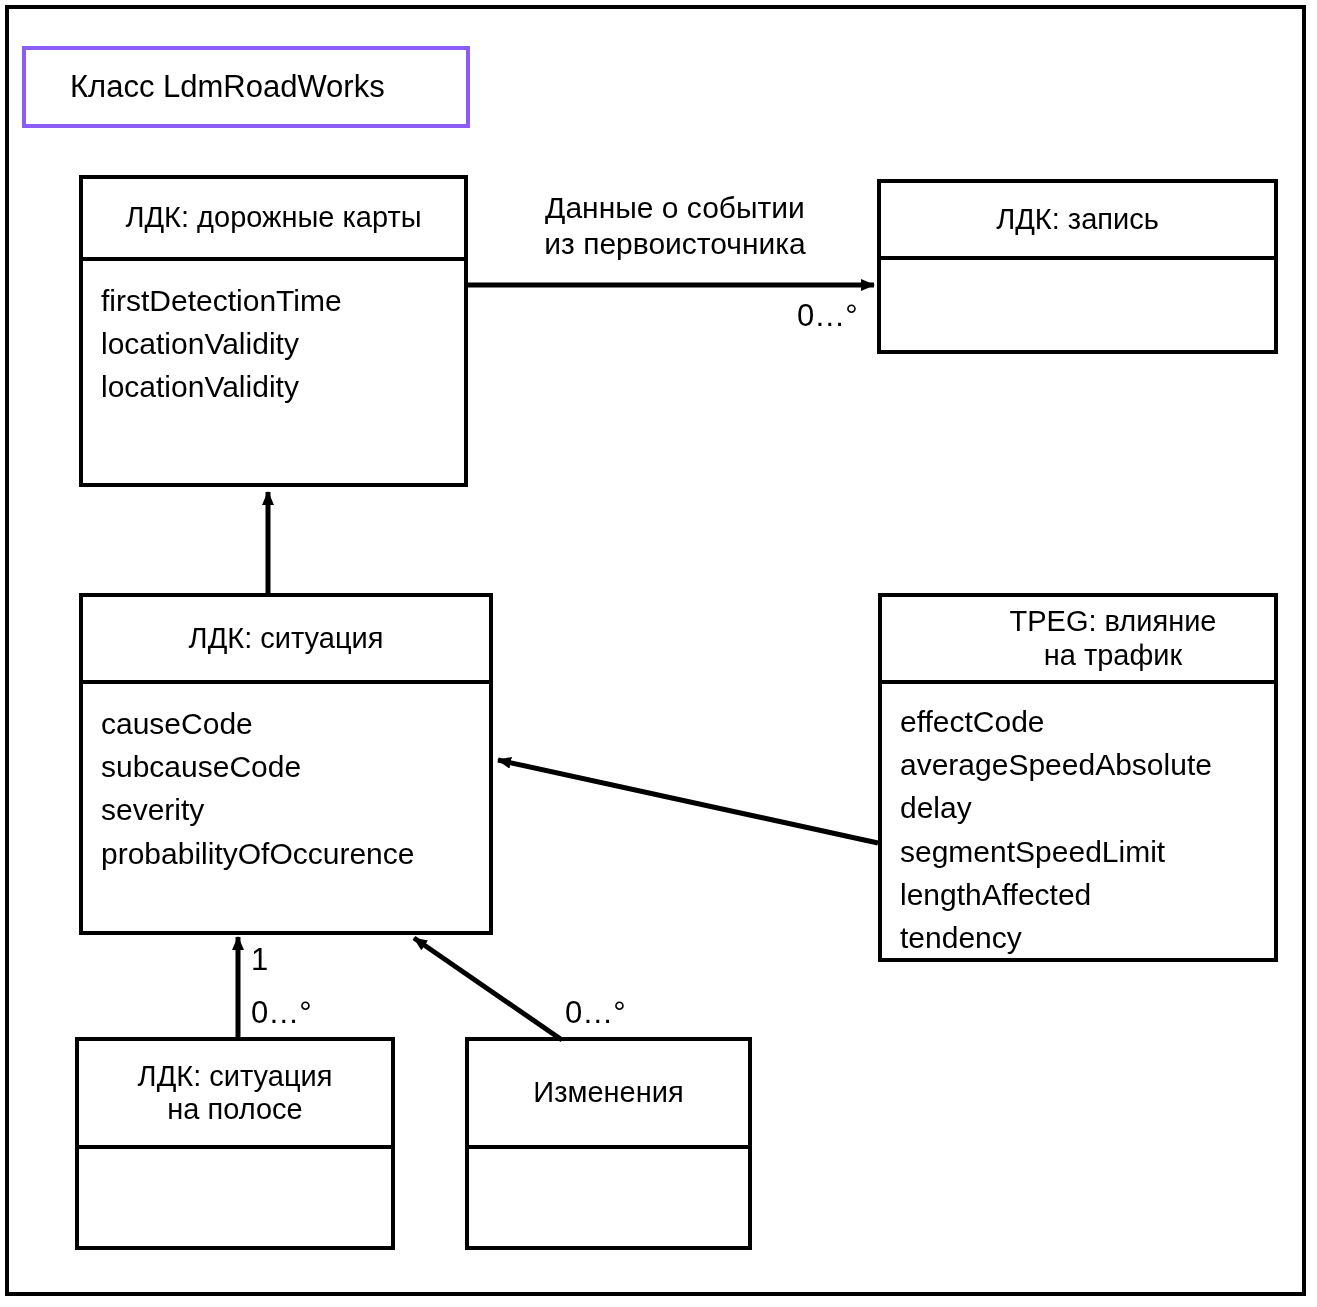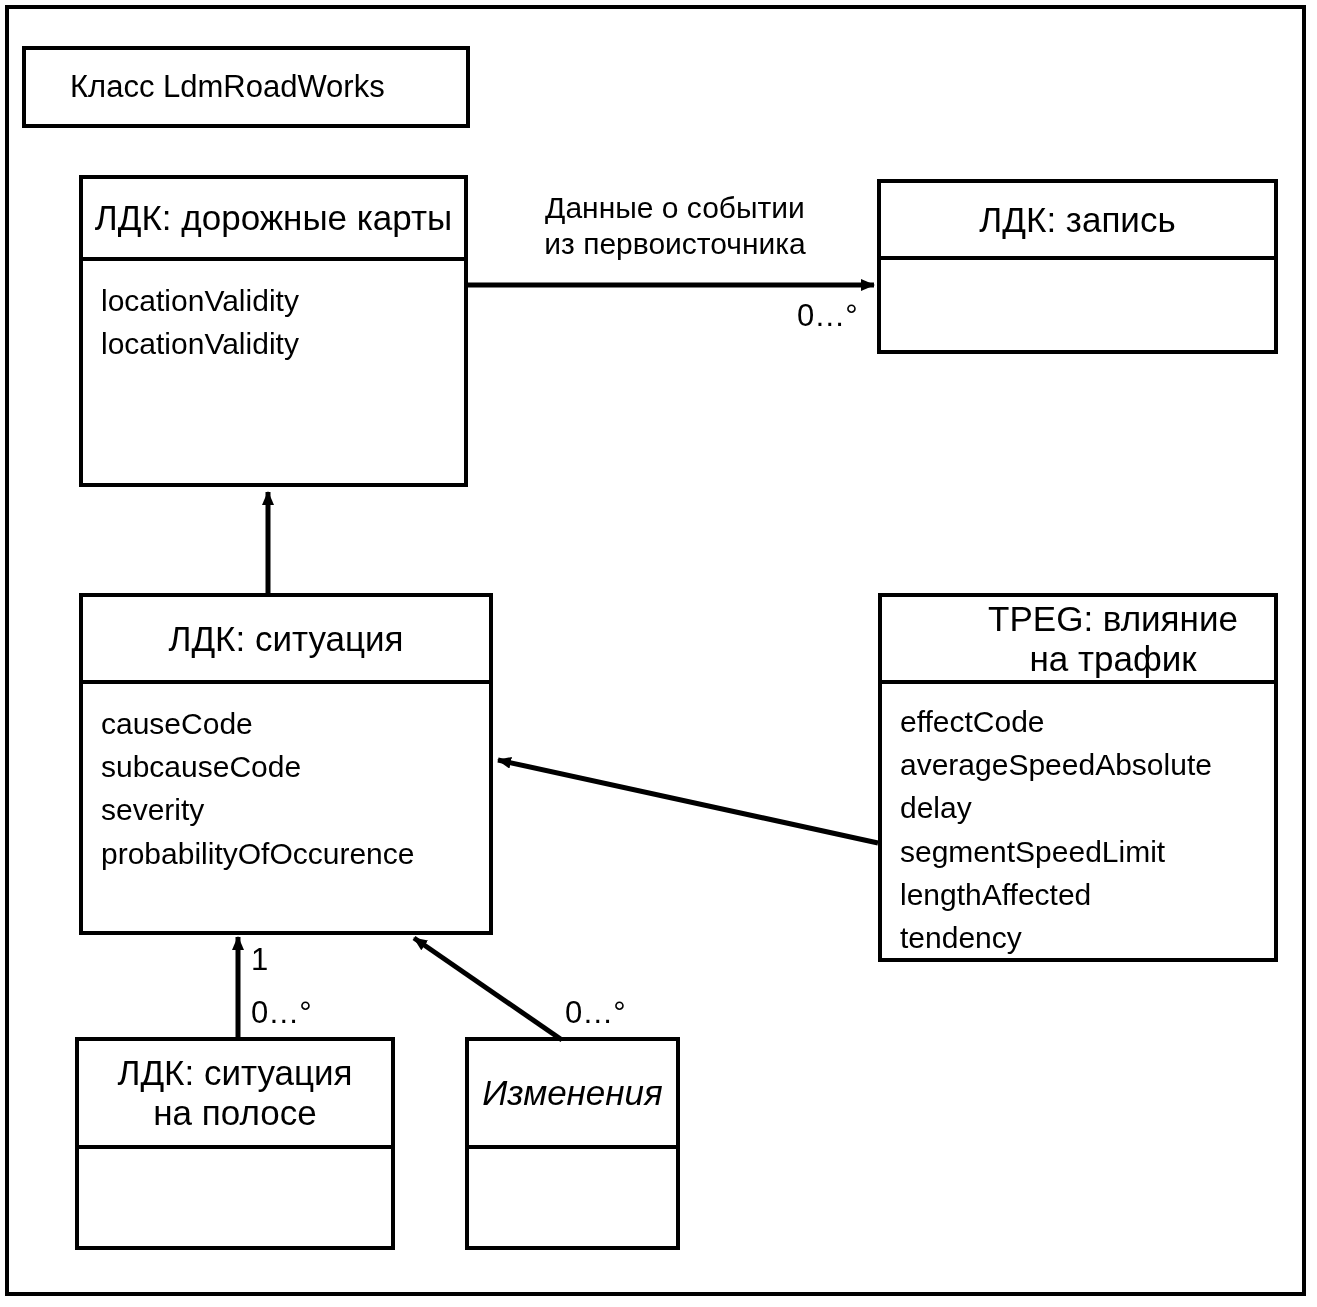--- a/index.html
+++ b/index.html
@@ -35,21 +35,21 @@
     border: 4px solid #000000;
     background: #ffffff;
   }
   .umlbox .hdr {
     box-sizing: border-box;
     width: 100%;
     display: flex;
     align-items: center;
     justify-content: center;
     text-align: center;
-    font-size: 35px;
+    font-size: 29px;
     line-height: 1.14;
     white-space: pre-line;
     padding: 0 6px;
   }
   .umlbox .divider {
     width: 100%;
     height: 4px;
     background: #000000;
   }
   .umlbox .attrs {
@@ -59,21 +59,21 @@
     font-size: 30px;
     line-height: 1.44;
   }
   .umlbox .attrs div {
     white-space: nowrap;
   }
   
   .titlebox {
     position: absolute;
     box-sizing: border-box;
-    border: 4px solid #000000;
+    border: 4px solid #8b5cf6;
     background: #ffffff;
     display: flex;
     align-items: center;
     font-size: 31px;
     padding-left: 44px;
   }
   
   .edge-label {
     position: absolute;
     font-size: 30px;
@@ -103,20 +103,21 @@
   <div class="outer-frame"></div>
 
   <div class="titlebox" style="left:22px; top:46px; width:448px; height:82px;">
     <span>Класс LdmRoadWorks</span>
   </div>
 
   <div class="umlbox" style="left:79px; top:175px; width:389px; height:312px;">
     <div class="hdr" style="height:78px;">ЛДК: дорожные карты</div>
     <div class="divider"></div>
     <div class="attrs">
+      <div>firstDetectionTime</div>
       <div>locationValidity</div>
       <div>locationValidity</div>
     </div>
   </div>
 
   <div class="umlbox" style="left:877px; top:179px; width:401px; height:175px;">
     <div class="hdr" style="height:73px;border-radius:27px;">ЛДК: запись</div>
     <div class="divider"></div>
     <div class="attrs"></div>
   </div>
@@ -146,21 +147,21 @@
     </div>
   </div>
 
   <div class="umlbox" style="left:75px; top:1037px; width:320px; height:213px;">
     <div class="hdr" style="height:104px;">ЛДК: ситуация
 на полосе</div>
     <div class="divider"></div>
     <div class="attrs"></div>
   </div>
 
-  <div class="umlbox" style="left:465px; top:1037px; width:215px; height:213px;font-style:italic;">
+  <div class="umlbox" style="left:465px; top:1037px; width:287px; height:213px;">
     <div class="hdr" style="height:104px;">Изменения</div>
     <div class="divider"></div>
     <div class="attrs"></div>
   </div>
 
   <div class="edge-label" style="left:505px; top:190px; width:340px;">Данные о событии
 из первоисточника</div>
 
   <div class="mult" style="left:797px; top:298px;">0…°</div>
 

